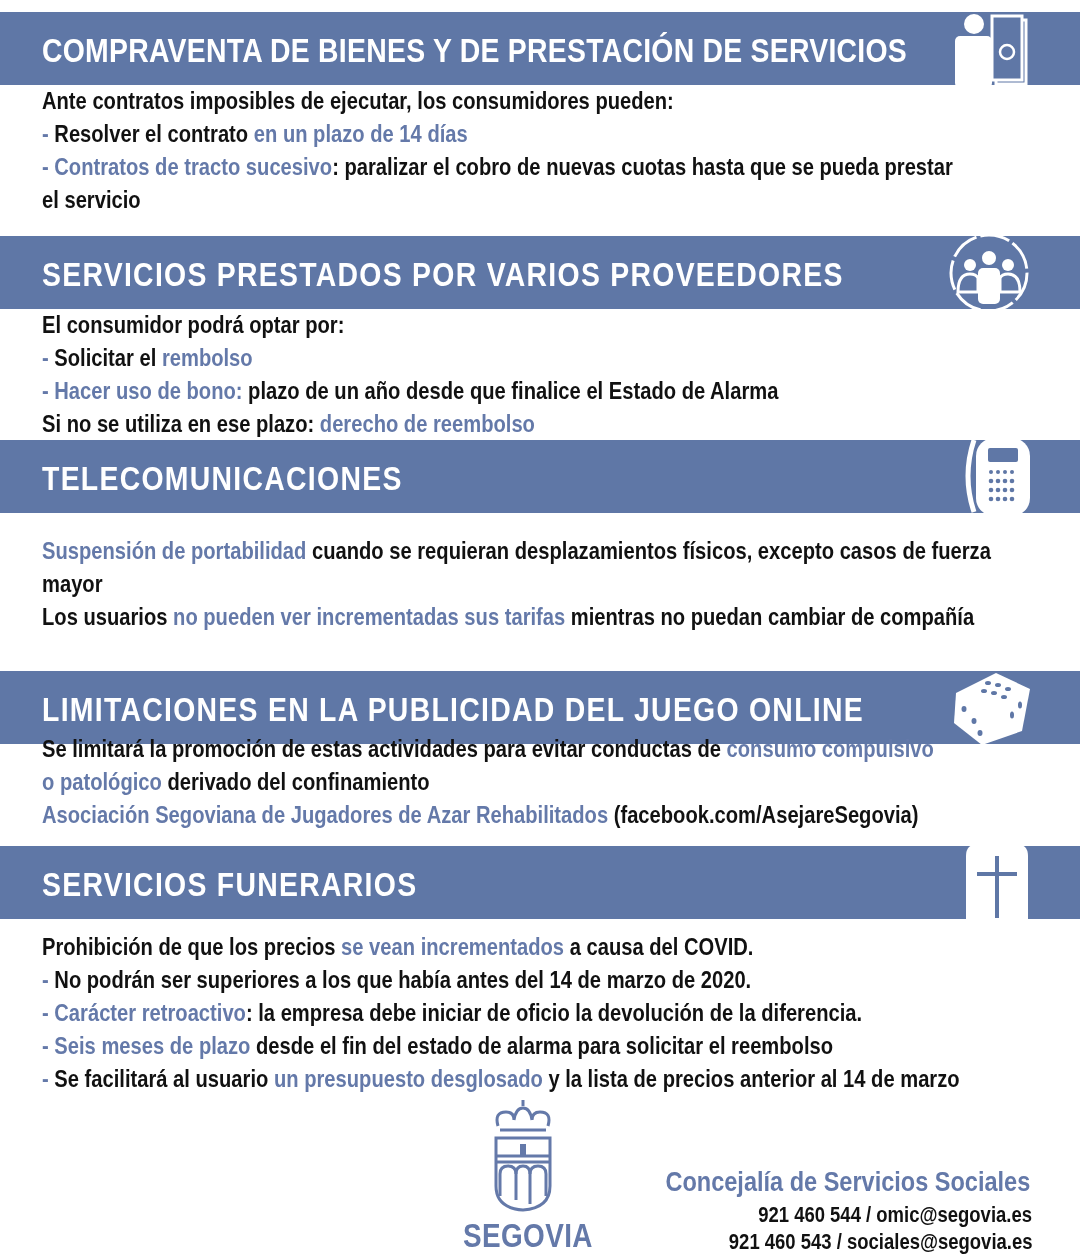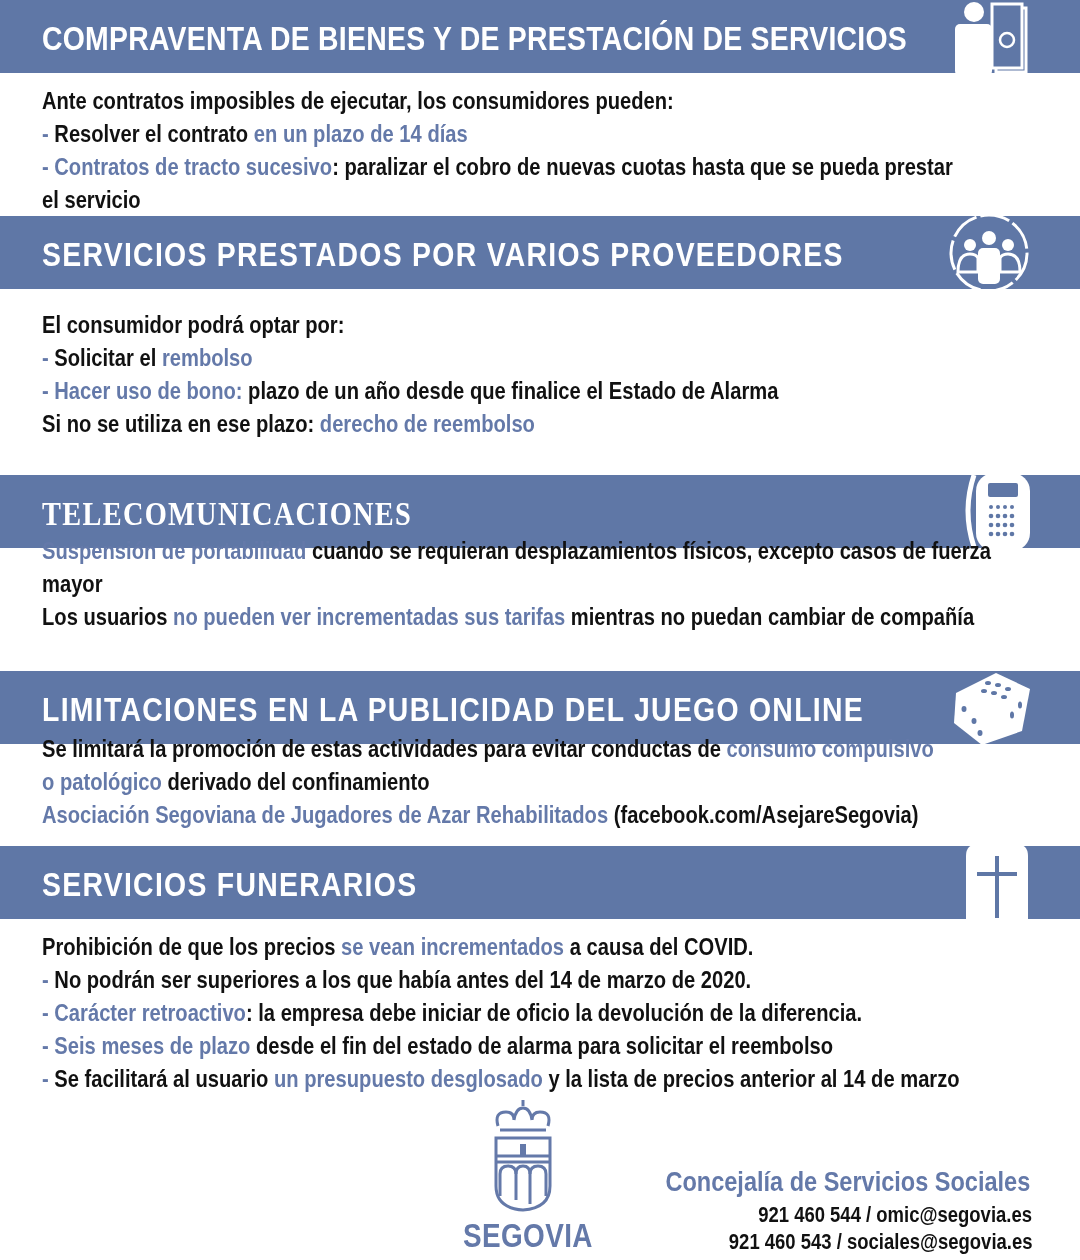--- a/index.html
+++ b/index.html
@@ -10,57 +10,57 @@
   .body{position:absolute;left:42px;width:1010px;font-size:24px;font-weight:bold;line-height:33px;color:#111;transform:scaleX(0.84);transform-origin:left top;white-space:nowrap;}
   .line{display:block;}
   .hl{color:#6479a9;}
   .footer-title{position:absolute;right:50px;top:1166px;color:#6479a9;font-weight:bold;font-size:28px;transform:scaleX(0.84);transform-origin:right center;white-space:nowrap;}
   .footer-line{position:absolute;right:48px;font-size:22px;font-weight:bold;color:#111;transform:scaleX(0.84);transform-origin:right center;white-space:nowrap;}
   .segovia-text{position:absolute;left:463px;top:1216px;font-size:34px;font-weight:bold;color:#6479a9;transform:scaleX(0.82);transform-origin:left top;letter-spacing:0.5px;}
 </style>
 </head>
 <body>
 
-<div class="band" style="top:0;">
+<div class="band" style="top:12px;">
   <span class="band-title">COMPRAVENTA DE BIENES Y DE PRESTACIÓN DE SERVICIOS</span>
   <svg class="band-icon" style="left:950px;top:0;" width="84" height="76" viewBox="0 0 84 76">
     <circle cx="24" cy="12" r="10" fill="#fff"></circle>
     <rect x="5" y="24" width="37" height="52" rx="5" fill="#fff"></rect>
     <rect x="46" y="8" width="30" height="64" fill="none" stroke="#fff" stroke-width="3"></rect>
     <rect x="42" y="4" width="30" height="64" fill="#5f77a6" stroke="#fff" stroke-width="3"></rect>
     <circle cx="57" cy="40" r="7" fill="none" stroke="#fff" stroke-width="2.5"></circle>
   </svg>
 </div>
 <div class="body" style="top:84px;">
   <span class="line"><span>Ante contratos imposibles de ejecutar, los consumidores pueden:</span></span>
   <span class="line"><span class="hl">- </span><span>Resolver el contrato </span><span class="hl">en un plazo de 14 días</span></span>
   <span class="line"><span class="hl">- Contratos de tracto sucesivo</span><span>: paralizar el cobro de nuevas cuotas hasta que se pueda prestar</span></span>
   <span class="line"><span>el servicio</span></span>
 </div>
 
-<div class="band" style="top:216px;">
+<div class="band" style="top:236px;">
   <span class="band-title" style="letter-spacing:1.5px;">SERVICIOS PRESTADOS POR VARIOS PROVEEDORES</span>
   <svg class="band-icon" style="left:948px;top:-4px;" width="82" height="82" viewBox="0 0 82 82">
     <circle cx="41" cy="41" r="38" fill="none" stroke="#fff" stroke-width="3" stroke-dasharray="30 4"></circle>
     <circle cx="41" cy="26" r="7" fill="#fff"></circle>
     <circle cx="22" cy="33" r="6" fill="#fff"></circle>
     <circle cx="60" cy="33" r="6" fill="#fff"></circle>
     <path d="M10 60 Q10 42 22 42 Q28 42 30 46 L30 60 Z" fill="none" stroke="#fff" stroke-width="3"></path>
     <path d="M72 60 Q72 42 60 42 Q54 42 52 46 L52 60 Z" fill="none" stroke="#fff" stroke-width="3"></path>
     <rect x="30" y="36" width="22" height="36" rx="5" fill="#fff"></rect>
   </svg>
 </div>
 <div class="body" style="top:308px;">
   <span class="line"><span>El consumidor podrá optar por:</span></span>
   <span class="line"><span class="hl">- </span><span>Solicitar el </span><span class="hl">rembolso</span></span>
   <span class="line"><span class="hl">- Hacer uso de bono:</span><span> plazo de un año desde que finalice el Estado de Alarma</span></span>
   <span class="line"><span>Si no se utiliza en ese plazo: </span><span class="hl">derecho de reembolso</span></span>
 </div>
 
-<div class="band" style="top:475px;font-family:Liberation Serif, serif;">
+<div class="band" style="top:440px;">
   <span class="band-title" style="letter-spacing:1.5px;">TELECOMUNICACIONES</span>
   <svg class="band-icon" style="left:960px;top:-2px;" width="72" height="78" viewBox="0 0 72 78">
     <path d="M14 2 Q2 38 14 74" fill="none" stroke="#fff" stroke-width="5"></path>
     <rect x="16" y="0" width="54" height="78" rx="18" fill="#fff"></rect>
     <rect x="28" y="10" width="30" height="14" rx="2" fill="#5f77a6"></rect>
     <g fill="#5f77a6">
       <circle cx="31" cy="34" r="2"></circle>
         <circle cx="38" cy="34" r="2"></circle>
         <circle cx="45" cy="34" r="2"></circle>
         <circle cx="52" cy="34" r="2"></circle>

